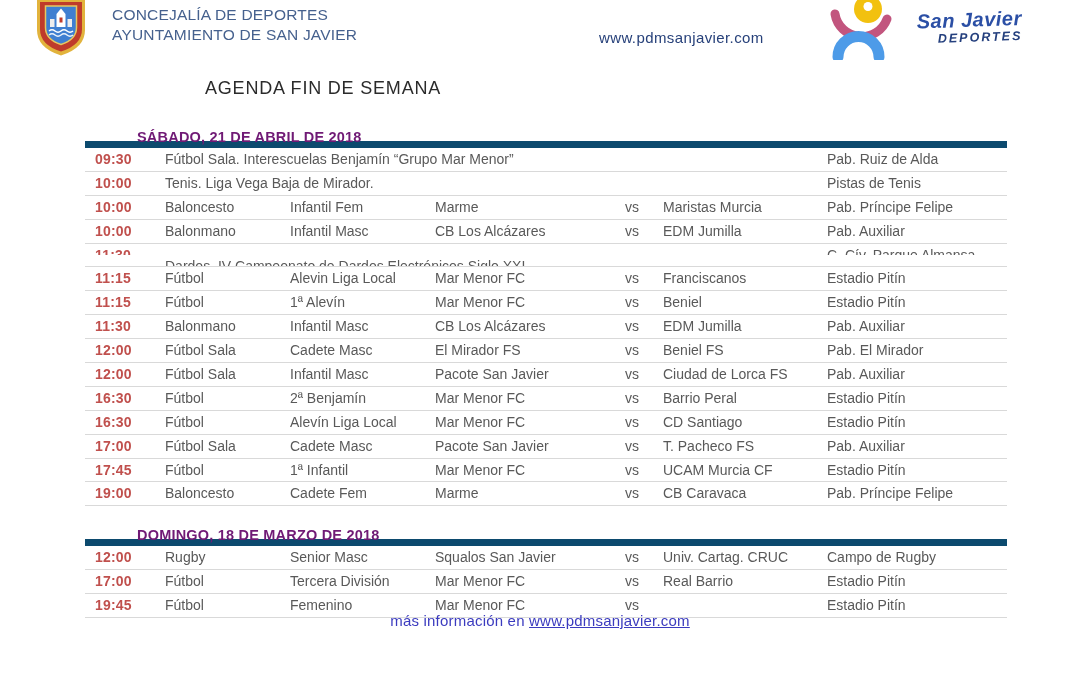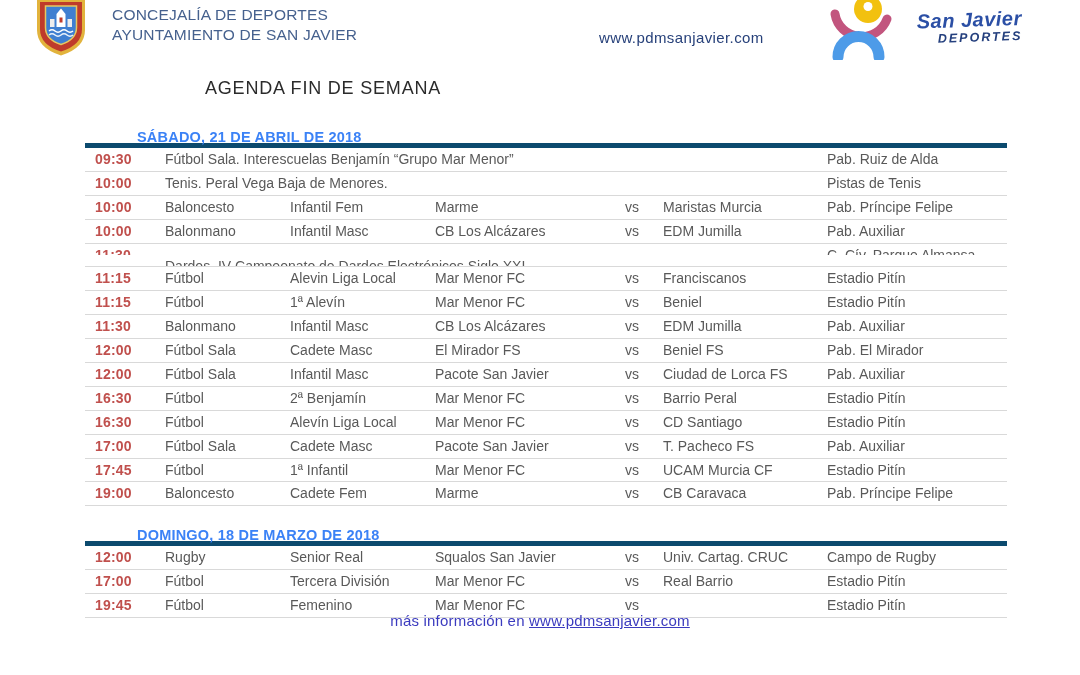--- a/index.html
+++ b/index.html
@@ -37,22 +37,22 @@
   
   .page-title {
     position:absolute; left:205px; top:78px;
     color:#2b2b2b; font-size:18px; font-weight:400; letter-spacing:.8px;
   }
 
   
   .agenda { position:absolute; left:85px; top:126px; width:922px; }
   .day-heading {
     height:22px; line-height:22px; padding-left:52px;
-    color:#3b82f6; font-size:14.5px; font-weight:700; letter-spacing:.2px;
-    border-bottom:5px solid #0c4a6e;
+    color:#701a75; font-size:14.5px; font-weight:700; letter-spacing:.2px;
+    border-bottom:7px solid #0c4a6e;
   }
   .section-sunday { margin-top:18px; }
   .row {
     display:grid;
     grid-template-columns:80px 125px 145px 190px 38px 164px 180px;
     height:23.9px; line-height:23.5px;
     border-bottom:1px solid #d9d9d9;
     color:#595959; font-size:14px;
     white-space:nowrap;
   }
@@ -114,21 +114,21 @@
     <section>
       <div class="day-heading">SÁBADO, 21 DE ABRIL DE 2018</div>
       <div>
           <div class="row">
             <span class="cell cell-time">09:30</span>
             <span class="cell cell-desc">Fútbol Sala.  Interescuelas Benjamín “Grupo Mar Menor”</span>
             <span class="cell cell-venue">Pab. Ruiz de Alda</span>
           </div>
           <div class="row">
             <span class="cell cell-time">10:00</span>
-            <span class="cell cell-desc">Tenis. Peral Vega Baja de Menores.</span>
+            <span class="cell cell-desc">Tenis. Liga Vega Baja de Mirador.</span>
             <span class="cell cell-venue">Pistas de Tenis</span>
           </div>
           <div class="row">
             <span class="cell cell-time">10:00</span>
             <span class="cell cell-sport">Baloncesto</span>
             <span class="cell cell-cat">Infantil Fem</span>
             <span class="cell cell-home">Marme</span>
             <span class="cell cell-vs">vs</span>
             <span class="cell cell-away">Maristas Murcia</span>
             <span class="cell cell-venue">Pab. Príncipe Felipe</span>
@@ -238,21 +238,21 @@
             <span class="cell cell-venue">Pab. Príncipe Felipe</span>
           </div>
         </div>
     </section>
     <section class="section-sunday">
       <div class="day-heading">DOMINGO, 18 DE MARZO DE 2018</div>
       <div>
           <div class="row">
             <span class="cell cell-time">12:00</span>
             <span class="cell cell-sport">Rugby</span>
-            <span class="cell cell-cat">Senior Real</span>
+            <span class="cell cell-cat">Senior Masc</span>
             <span class="cell cell-home">Squalos San Javier</span>
             <span class="cell cell-vs">vs</span>
             <span class="cell cell-away">Univ. Cartag. CRUC</span>
             <span class="cell cell-venue">Campo de Rugby</span>
           </div>
           <div class="row">
             <span class="cell cell-time">17:00</span>
             <span class="cell cell-sport">Fútbol</span>
             <span class="cell cell-cat">Tercera División</span>
             <span class="cell cell-home">Mar Menor FC</span>

